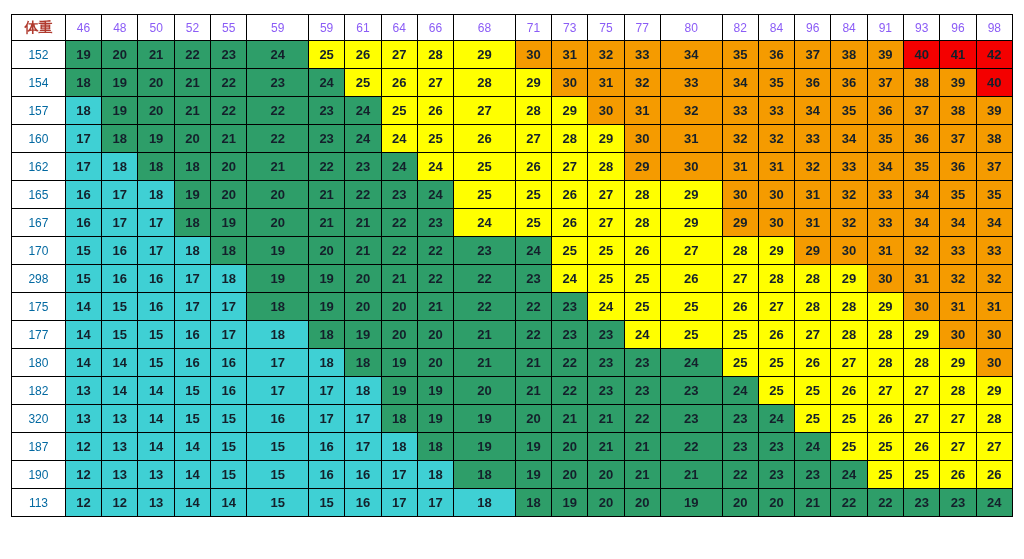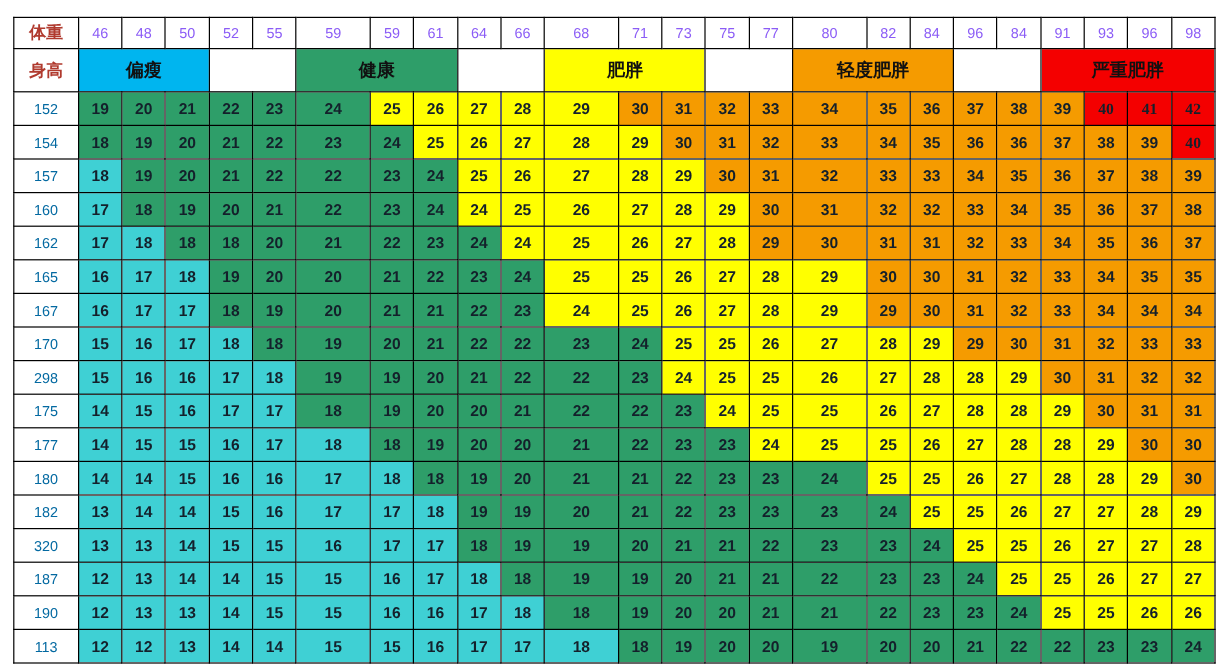--- a/index.html
+++ b/index.html
@@ -44,21 +44,21 @@
 
   
   tr.row-data td{height:27px;font-size:13px;font-weight:bold;color:#14202b;}
   tr.row-data td.hcell{background:#ffffff;color:#0369a1;font-weight:normal;font-size:12px;}
 
   
   .v-cyan  {background:#3fd0d4;}
   .v-green {background:#2e9e69;}
   .v-yellow{background:#ffff00;}
   .v-orange{background:#f59b00;color:#6b1f00;}
-  .v-red   {background:#f40000;color:#6b0000;font-family:Liberation Serif, serif;}
+  .v-red   {background:#f40000;color:#6b0000;}
 
   
   td.wide{text-align:center;}
 </style>
 </head>
 <body>
 
 <table id="bmi-table">
   <colgroup>
     <col class="c-label">
@@ -108,32 +108,20 @@
         <td class="wide">80</td>
         <td>82</td>
         <td>84</td>
         <td>96</td>
         <td>84</td>
         <td>91</td>
         <td>93</td>
         <td>96</td>
         <td>98</td>
       </tr>
-    <tr class="row-bands" id="category-band-row">
-      <td class="corner">身高</td>
-    <td colspan="3" class="band-thin">偏瘦</td>
-        <td colspan="2"></td>
-        <td colspan="3" class="band-heal">健康</td>
-        <td colspan="2"></td>
-        <td colspan="3" class="band-fat">肥胖</td>
-        <td colspan="2"></td>
-        <td colspan="3" class="band-mild">轻度肥胖</td>
-        <td colspan="2"></td>
-        <td colspan="4" class="band-sev">严重肥胖</td>
-      </tr>
   <tr class="row-data">
         <td class="hcell">152</td>
         <td class="v-green">19</td>
         <td class="v-green">20</td>
         <td class="v-green">21</td>
         <td class="v-green">22</td>
         <td class="v-green">23</td>
         <td class="v-green wide">24</td>
         <td class="v-yellow">25</td>
         <td class="v-yellow">26</td>

